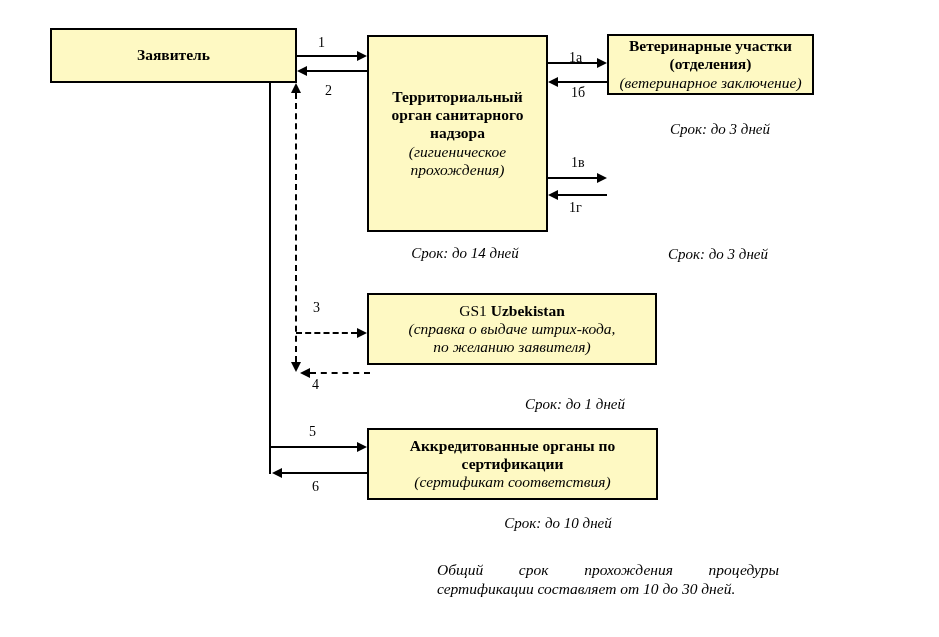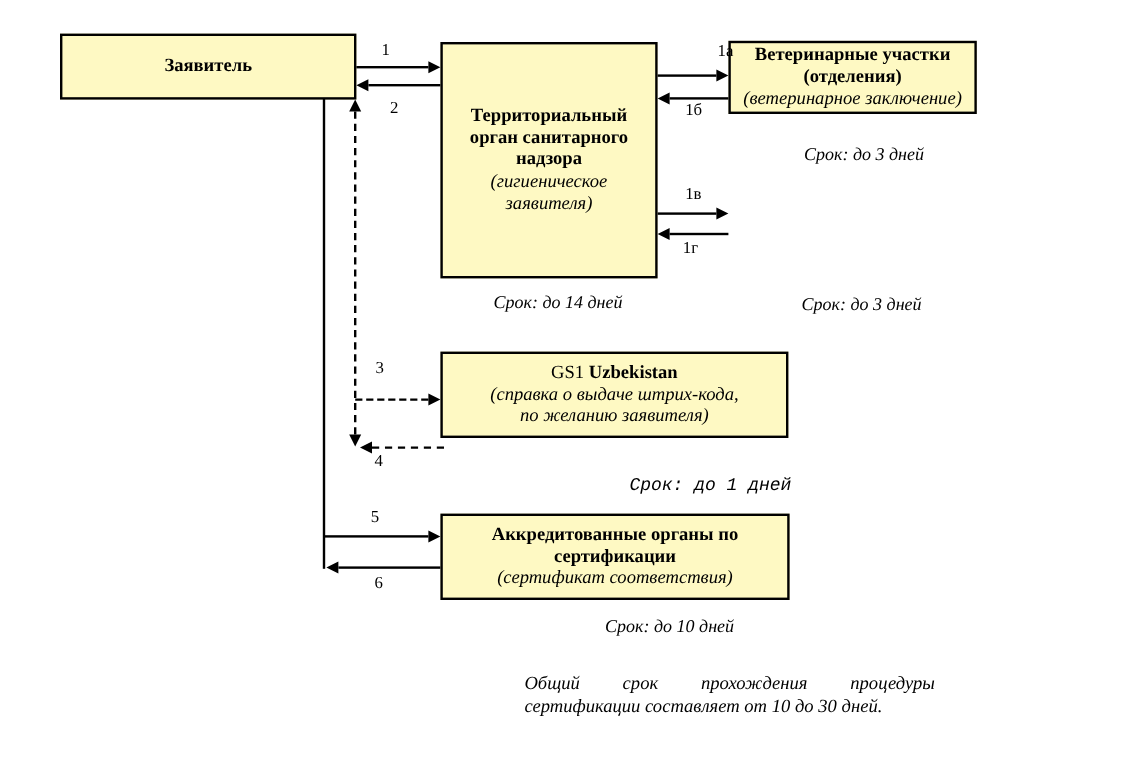--- a/index.html
+++ b/index.html
@@ -74,21 +74,21 @@
 
   <div class="box" style="left:50px; top:28px; width:247px; height:55px;">
     <div class="box-title">Заявитель</div>
   </div>
 
   <div class="box" style="left:367px; top:35px; width:181px; height:197px;">
     <div class="box-title">Территориальный
 орган санитарного
 надзора</div>
     <div class="box-sub">(гигиеническое
-заявителя)</div>
+прохождения)</div>
   </div>
 
   <div class="box" style="left:607px; top:34px; width:207px; height:61px;">
     <div class="box-title">Ветеринарные участки
 (отделения)</div>
     <div class="box-sub">(ветеринарное заключение)</div>
   </div>
 
 
   <div class="box" style="left:367px; top:293px; width:290px; height:72px;">
@@ -99,34 +99,34 @@
 
   <div class="box" style="left:367px; top:428px; width:291px; height:72px;">
     <div class="box-title">Аккредитованные органы по
 сертификации</div>
     <div class="box-sub">(сертификат соответствия)</div>
   </div>
 
   <div class="term" style="left:385px; top:245px; width:160px;">Срок: до 14 дней</div>
   <div class="term" style="left:640px; top:121px; width:160px;">Срок: до 3 дней</div>
   <div class="term" style="left:638px; top:246px; width:160px;">Срок: до 3 дней</div>
-  <div class="term" style="left:512px; top:396px; width:160px;font-family:Liberation Mono, monospace;">Срок: до 1 дней</div>
+  <div class="term" style="left:495px; top:396px; width:160px;">Срок: до 1 дней</div>
   <div class="term" style="left:478px; top:515px; width:160px;">Срок: до 10 дней</div>
 
   <div class="hline" style="left:297px; top:55px; width:60px;"></div>
   <div class="head head-r" style="left:357px; top:51px;"></div>
   <div class="alabel" style="left:318px; top:36px;">1</div>
 
   <div class="hline" style="left:307px; top:70px; width:60px;"></div>
   <div class="head head-l" style="left:297px; top:66px;"></div>
   <div class="alabel" style="left:325px; top:84px;">2</div>
 
   <div class="hline" style="left:548px; top:62px; width:49px;"></div>
   <div class="head head-r" style="left:597px; top:58px;"></div>
-  <div class="alabel" style="left:569px; top:37px;margin-left:29px;">1а</div>
+  <div class="alabel" style="left:569px; top:51px;">1а</div>
 
   <div class="hline" style="left:558px; top:81px; width:49px;"></div>
   <div class="head head-l" style="left:548px; top:77px;"></div>
   <div class="alabel" style="left:571px; top:86px;">1б</div>
 
   <div class="hline" style="left:548px; top:177px; width:49px;"></div>
   <div class="head head-r" style="left:597px; top:173px;"></div>
   <div class="alabel" style="left:571px; top:156px;">1в</div>
 
   <div class="hline" style="left:558px; top:194px; width:49px;"></div>

